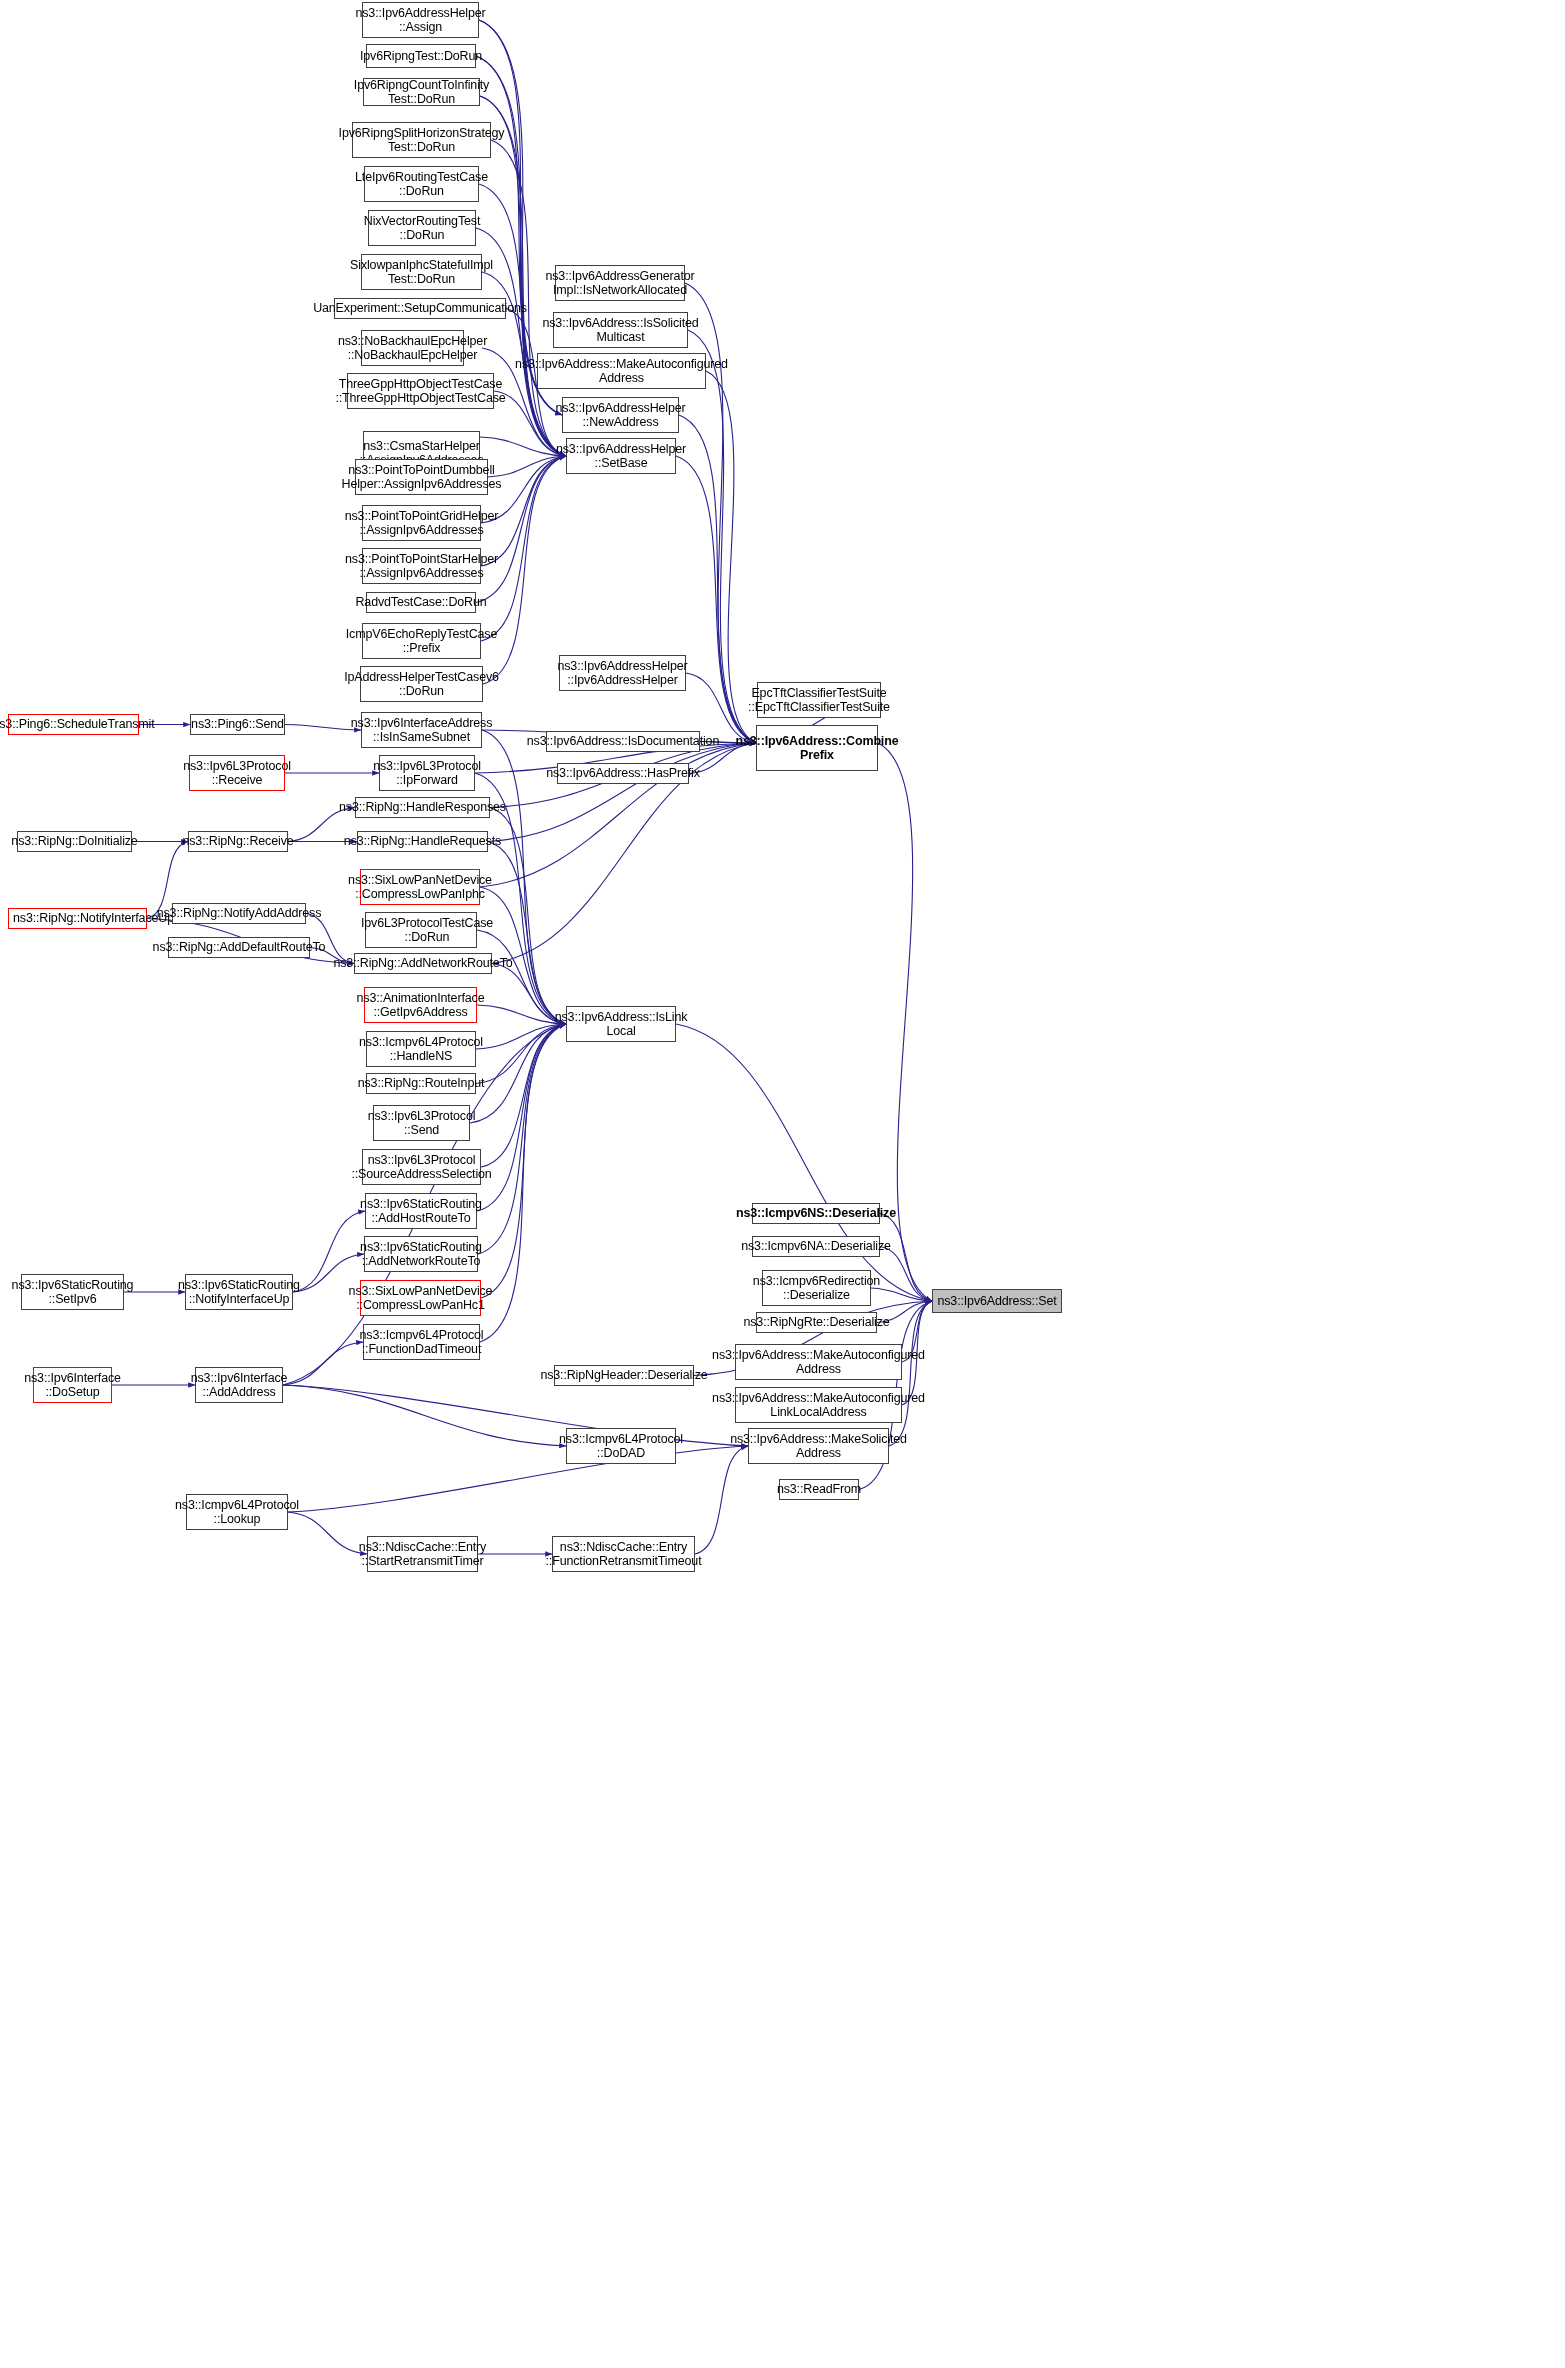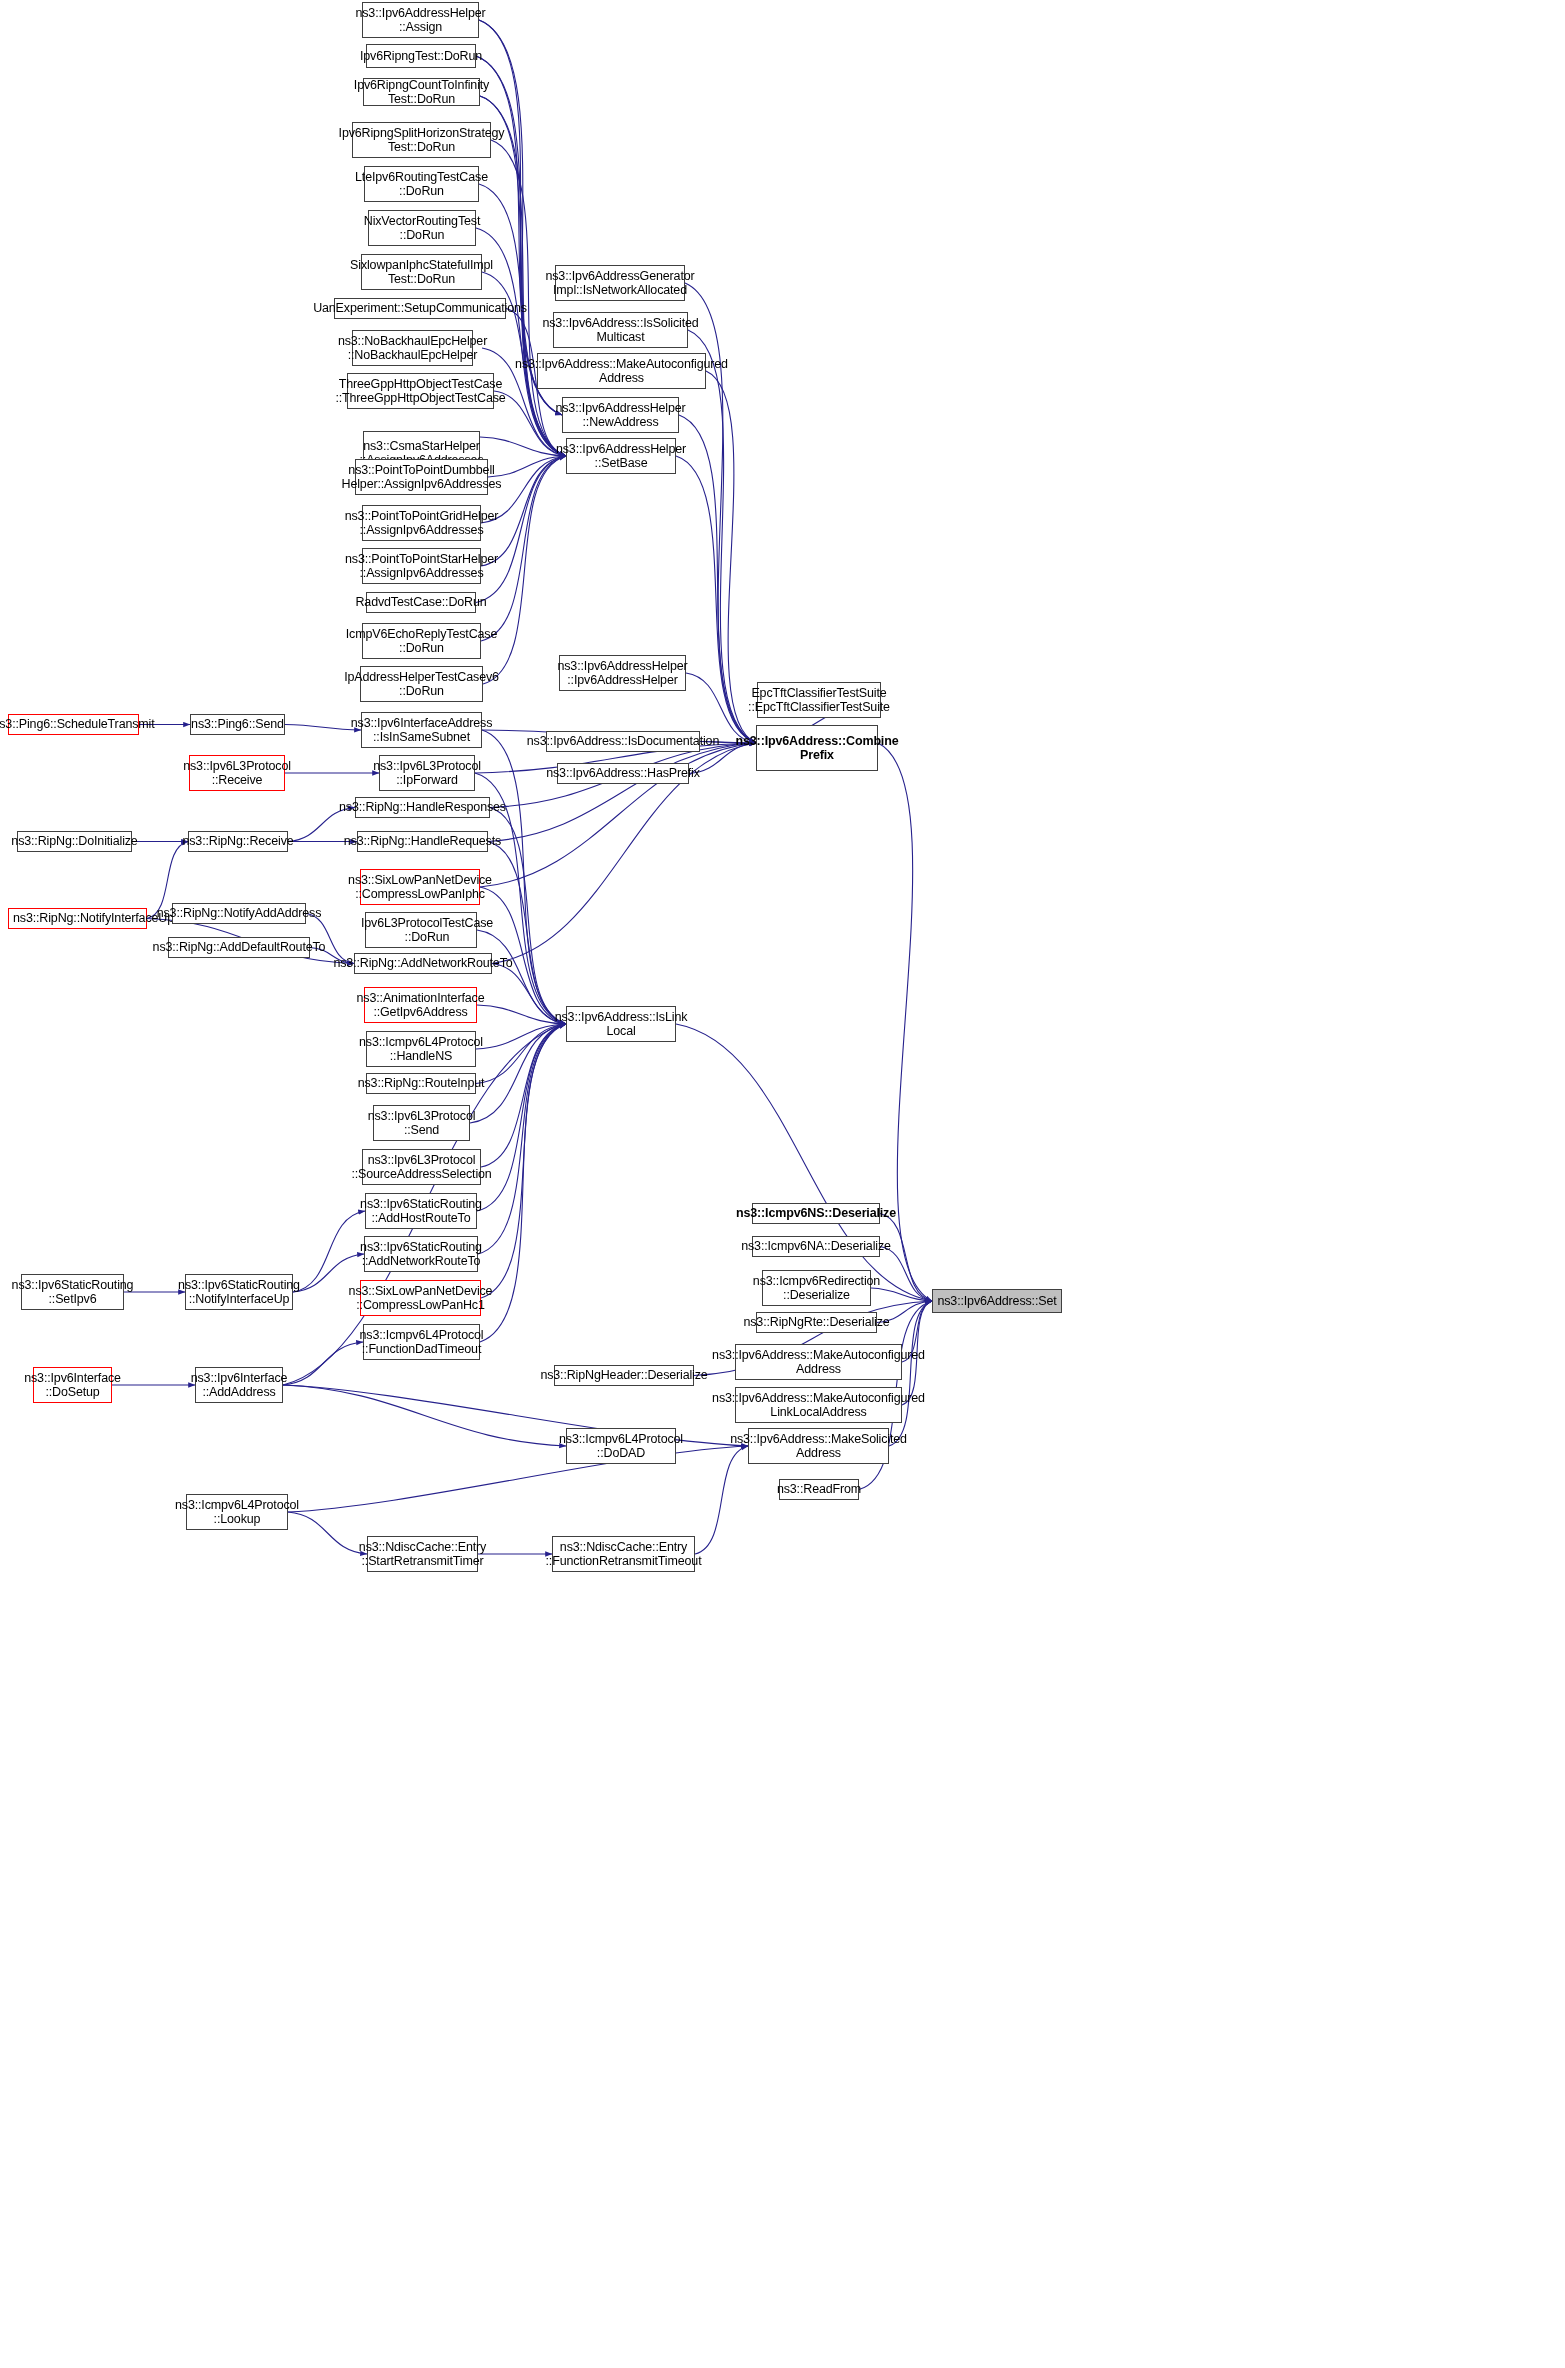--- a/index.html
+++ b/index.html
@@ -152,35 +152,35 @@
 Test::DoRun</div>
       <div class="node" style="left: 352px; top: 122px; width: 139px; height: 36px;">Ipv6RipngSplitHorizonStrategy
 Test::DoRun</div>
       <div class="node" style="left: 364px; top: 166px; width: 115px; height: 36px;">LteIpv6RoutingTestCase
 ::DoRun</div>
       <div class="node" style="left: 368px; top: 210px; width: 108px; height: 36px;">NixVectorRoutingTest
 ::DoRun</div>
       <div class="node" style="left: 361px; top: 254px; width: 121px; height: 36px;">SixlowpanIphcStatefulImpl
 Test::DoRun</div>
       <div class="node" style="left: 334px; top: 298px; width: 172px; height: 21px;">UanExperiment::SetupCommunications</div>
-      <div class="node" style="left: 352px; top: 330px; width: 121px; height: 36px;">ns3::NoBackhaulEpcHelper
+      <div class="node" style="left: 361px; top: 330px; width: 103px; height: 36px;">ns3::NoBackhaulEpcHelper
 ::NoBackhaulEpcHelper</div>
       <div class="node" style="left: 347px; top: 373px; width: 147px; height: 36px;">ThreeGppHttpObjectTestCase
 ::ThreeGppHttpObjectTestCase</div>
       <div class="node" style="left: 363px; top: 431px; width: 117px; height: 44px;">ns3::CsmaStarHelper
 ::AssignIpv6Addresses</div>
       <div class="node" style="left: 355px; top: 459px; width: 133px; height: 36px;">ns3::PointToPointDumbbell
 Helper::AssignIpv6Addresses</div>
       <div class="node" style="left: 362px; top: 505px; width: 119px; height: 36px;">ns3::PointToPointGridHelper
 ::AssignIpv6Addresses</div>
       <div class="node" style="left: 362px; top: 548px; width: 119px; height: 36px;">ns3::PointToPointStarHelper
 ::AssignIpv6Addresses</div>
       <div class="node" style="left: 366px; top: 592px; width: 110px; height: 21px;">RadvdTestCase::DoRun</div>
       <div class="node" style="left: 362px; top: 623px; width: 119px; height: 36px;">IcmpV6EchoReplyTestCase
-::DoRun</div>
+::Prefix</div>
       <div class="node" style="left: 360px; top: 666px; width: 123px; height: 36px;">IpAddressHelperTestCasev6
 ::DoRun</div>
       <div class="node" style="left: 555px; top: 265px; width: 130px; height: 36px;">ns3::Ipv6AddressGenerator
 Impl::IsNetworkAllocated</div>
       <div class="node" style="left: 553px; top: 312px; width: 135px; height: 36px;">ns3::Ipv6Address::IsSolicited
 Multicast</div>
       <div class="node" style="left: 537px; top: 353px; width: 169px; height: 36px;">ns3::Ipv6Address::MakeAutoconfigured
 Address</div>
       <div class="node" style="left: 562px; top: 397px; width: 117px; height: 36px;">ns3::Ipv6AddressHelper
 ::NewAddress</div>

